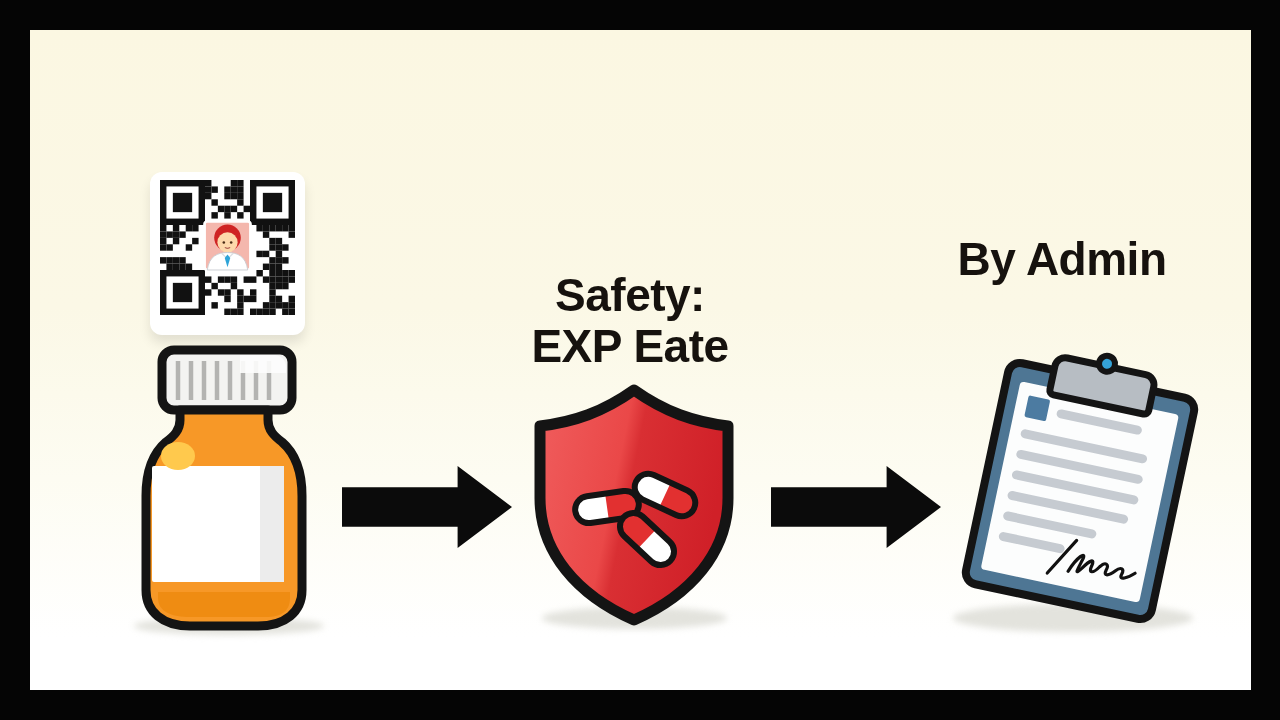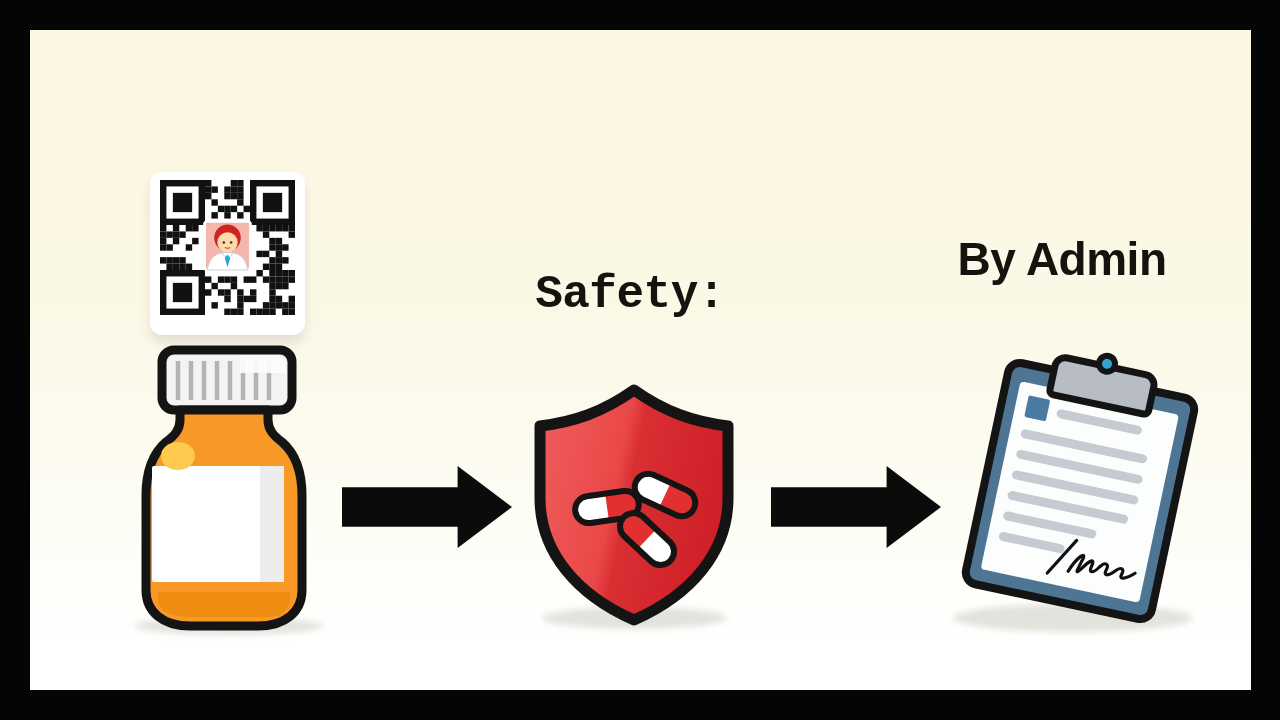--- a/index.html
+++ b/index.html
@@ -234,22 +234,23 @@
       <path d="M22,248 L154,248 L154,254 C154,268 144,273 130,273 L54,273 C36,273 22,268 22,254 Z" fill="#ef8c12"></path>
 
       <rect x="16" y="122" width="132" height="116" rx="2" fill="#ffffff"></rect>
       <rect x="124" y="122" width="24" height="116" fill="#ececec"></rect>
 
       <ellipse cx="42" cy="112" rx="17" ry="14" fill="#ffc94d"></ellipse>
     </svg>
 
     <div class="arrow" style="left: 312px; top: 436px; background: rgb(11, 11, 11);"></div>
 
-    <div class="step-title" style="left: 430px; top: 240px; width: 340px; color: rgb(22, 18, 14); font-family: Liberation Mono, monospace;">
+    <div class="step-title" style="left: 430px; top: 240px; width: 340px; color: rgb(22, 18, 14);">
       <div>Safety:</div>
+      <div>EXP Eate</div>
     </div>
 
     <div class="shadow" style="left: 512px; top: 577px; width: 185px; height: 22px; background: rgb(227, 227, 221);"></div>
 
     <svg class="shield-svg" width="212" height="246" viewBox="0 0 212 246">
       <defs>
         <linearGradient id="sg" x1="0" y1="0" x2="1" y2="0.25">
           <stop offset="0" stop-color="#f05d5d"></stop>
           <stop offset="0.47" stop-color="#ea4848"></stop>
           <stop offset="0.55" stop-color="#d92f33"></stop>

